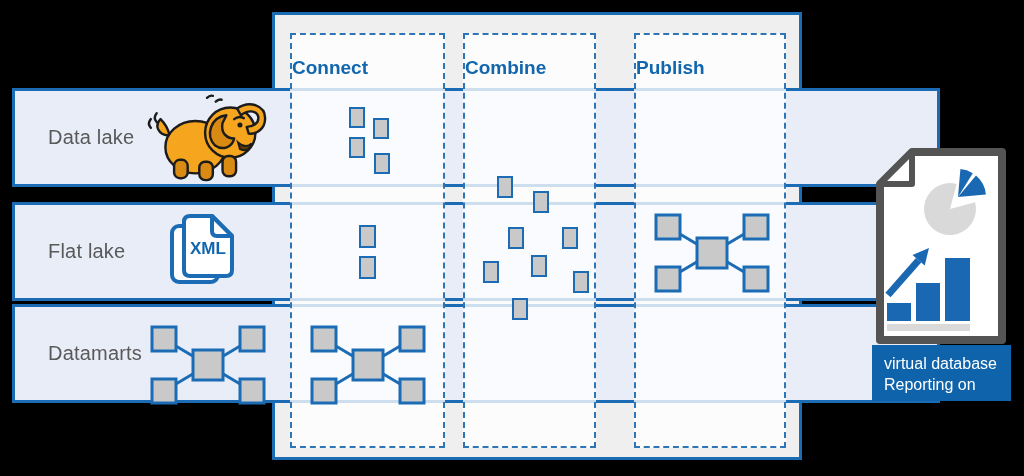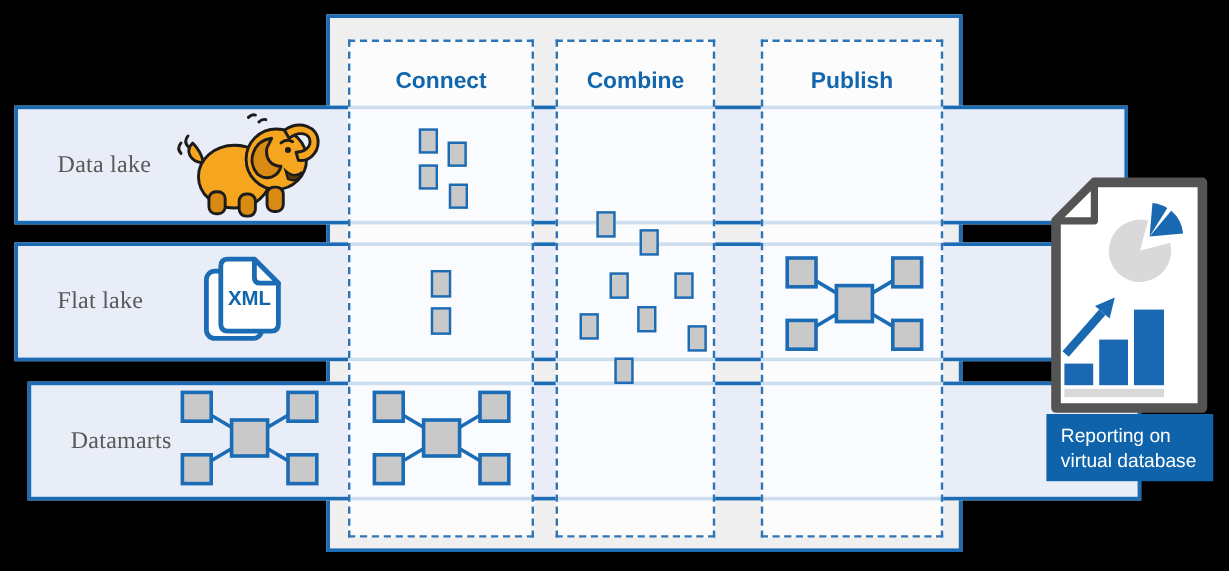--- a/index.html
+++ b/index.html
@@ -25,29 +25,29 @@
     position:absolute;left:272px;top:12px;width:530px;height:448px;
     background:var(--panel-fill);border:3px solid var(--accent-blue);
     box-sizing:border-box;z-index:1;
   }
   .row{
     position:absolute;left:12px;width:928px;height:99px;
     background:var(--row-fill);border:3px solid var(--accent-blue);
     box-sizing:border-box;z-index:2;display:flex;align-items:center;
   }
   .row-label{
-    margin-left:33px;font-size:20px;color:var(--label-gray);letter-spacing:0.2px;font-family:Liberation Serif, serif;
+    margin-left:33px;font-size:20px;color:var(--label-gray);letter-spacing:0.2px;
   }
   .col{
     position:absolute;top:33px;height:415px;
     background:rgba(255,255,255,0.78);
     border:2px dashed #2e75b6;box-sizing:border-box;z-index:3;
   }
   .col-header{
-    margin-top:22px;text-align:center;font-size:19px;font-weight:bold;
+    margin-top:22px;text-align:left;font-size:19px;font-weight:bold;
     color:var(--header-blue);
   }
   .mini-rect{
     position:absolute;background:var(--square-fill);
     border:2px solid var(--accent-blue);box-sizing:border-box;z-index:4;
   }
   .icon-abs{position:absolute;z-index:4;}
   .sq{fill:var(--square-fill);stroke:var(--accent-blue);stroke-width:3;}
   .ln{stroke:var(--accent-blue);stroke-width:3;}
   .page{fill:#fff;stroke:var(--accent-blue);stroke-width:4;stroke-linejoin:round;}
@@ -74,21 +74,21 @@
 <div class="stage">
 
   <div class="panel"></div>
 
   <div class="row" style="top:88px;">
     <span class="row-label">Data lake</span>
   </div>
   <div class="row" style="top:202px;">
     <span class="row-label">Flat lake</span>
   </div>
-  <div class="row" style="top:318px;margin-left:11px;">
+  <div class="row" style="top:304px;">
     <span class="row-label">Datamarts</span>
   </div>
 
   <div class="col" style="left:290px;width:155px;">
     <div class="col-header">Connect</div>
   </div>
   <div class="col" style="left:463px;width:133px;">
     <div class="col-header">Combine</div>
   </div>
   <div class="col" style="left:634px;width:152px;">
@@ -159,22 +159,22 @@
   <div class="mini-rect" style="left:531px;top:255px;width:16px;height:22px;"></div>
   <div class="mini-rect" style="left:483px;top:261px;width:16px;height:22px;"></div>
   <div class="mini-rect" style="left:573px;top:271px;width:16px;height:22px;"></div>
   <div class="mini-rect" style="left:512px;top:298px;width:16px;height:22px;"></div>
 
   <svg class="icon-abs" style="left:652px;top:213px;" width="120" height="80">
     <use href="#star-schema"></use>
   </svg>
 
   <div class="report-caption">
+    <div>virtual database</div>
     <div>Reporting on</div>
-    <div>virtual database</div>
   </div>
 
   <svg class="report-group" width="139" height="200" viewBox="0 0 139 200">
     <path class="doc-shape" d="M40,5 H130 V193 H8 V37 Z"></path>
     <path class="doc-fold" d="M40,5 V37 H8 Z"></path>
     <g>
       <path class="gray-fill" d="M78,62 L103.1,55.3 A26,26 0 1 1 84.7,36.9 Z"></path>
       <path class="blue-fill" d="M86,50 L88.4,22.1 A28,28 0 0 1 100.8,26.3 Z"></path>
       <path class="blue-fill" d="M86,50 L104,28.6 A28,28 0 0 1 113.9,47.6 Z"></path>
     </g>

